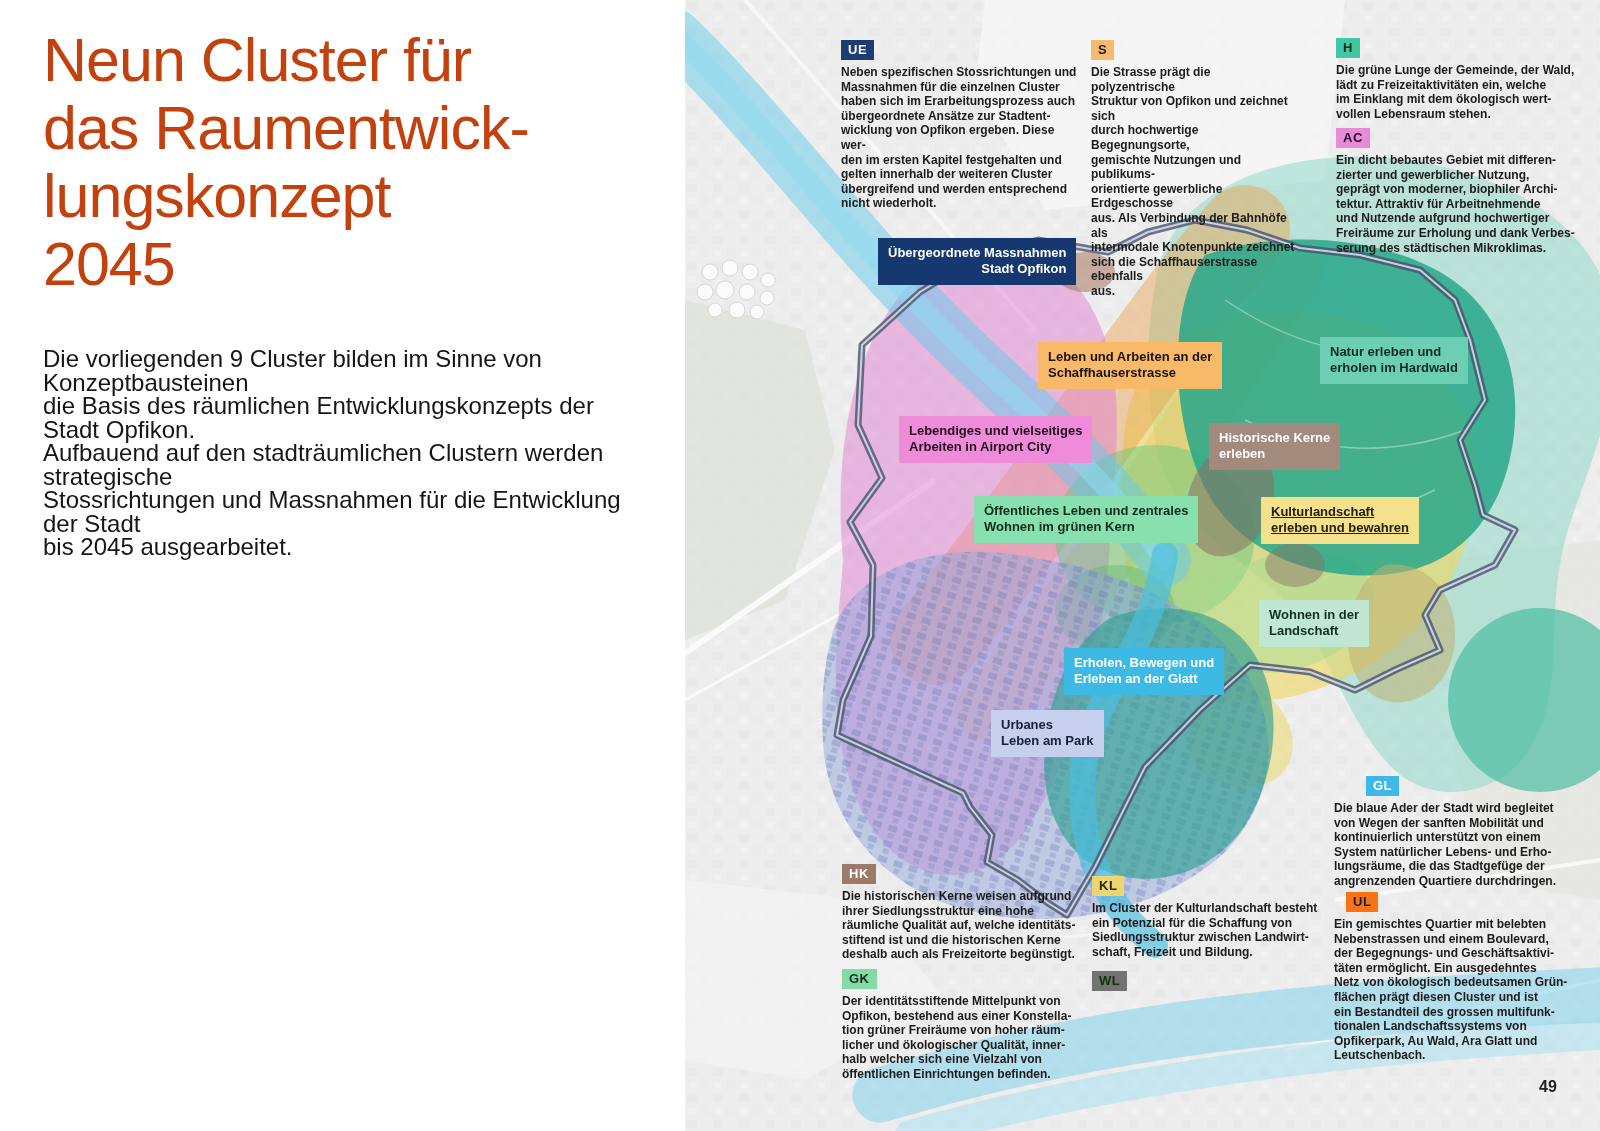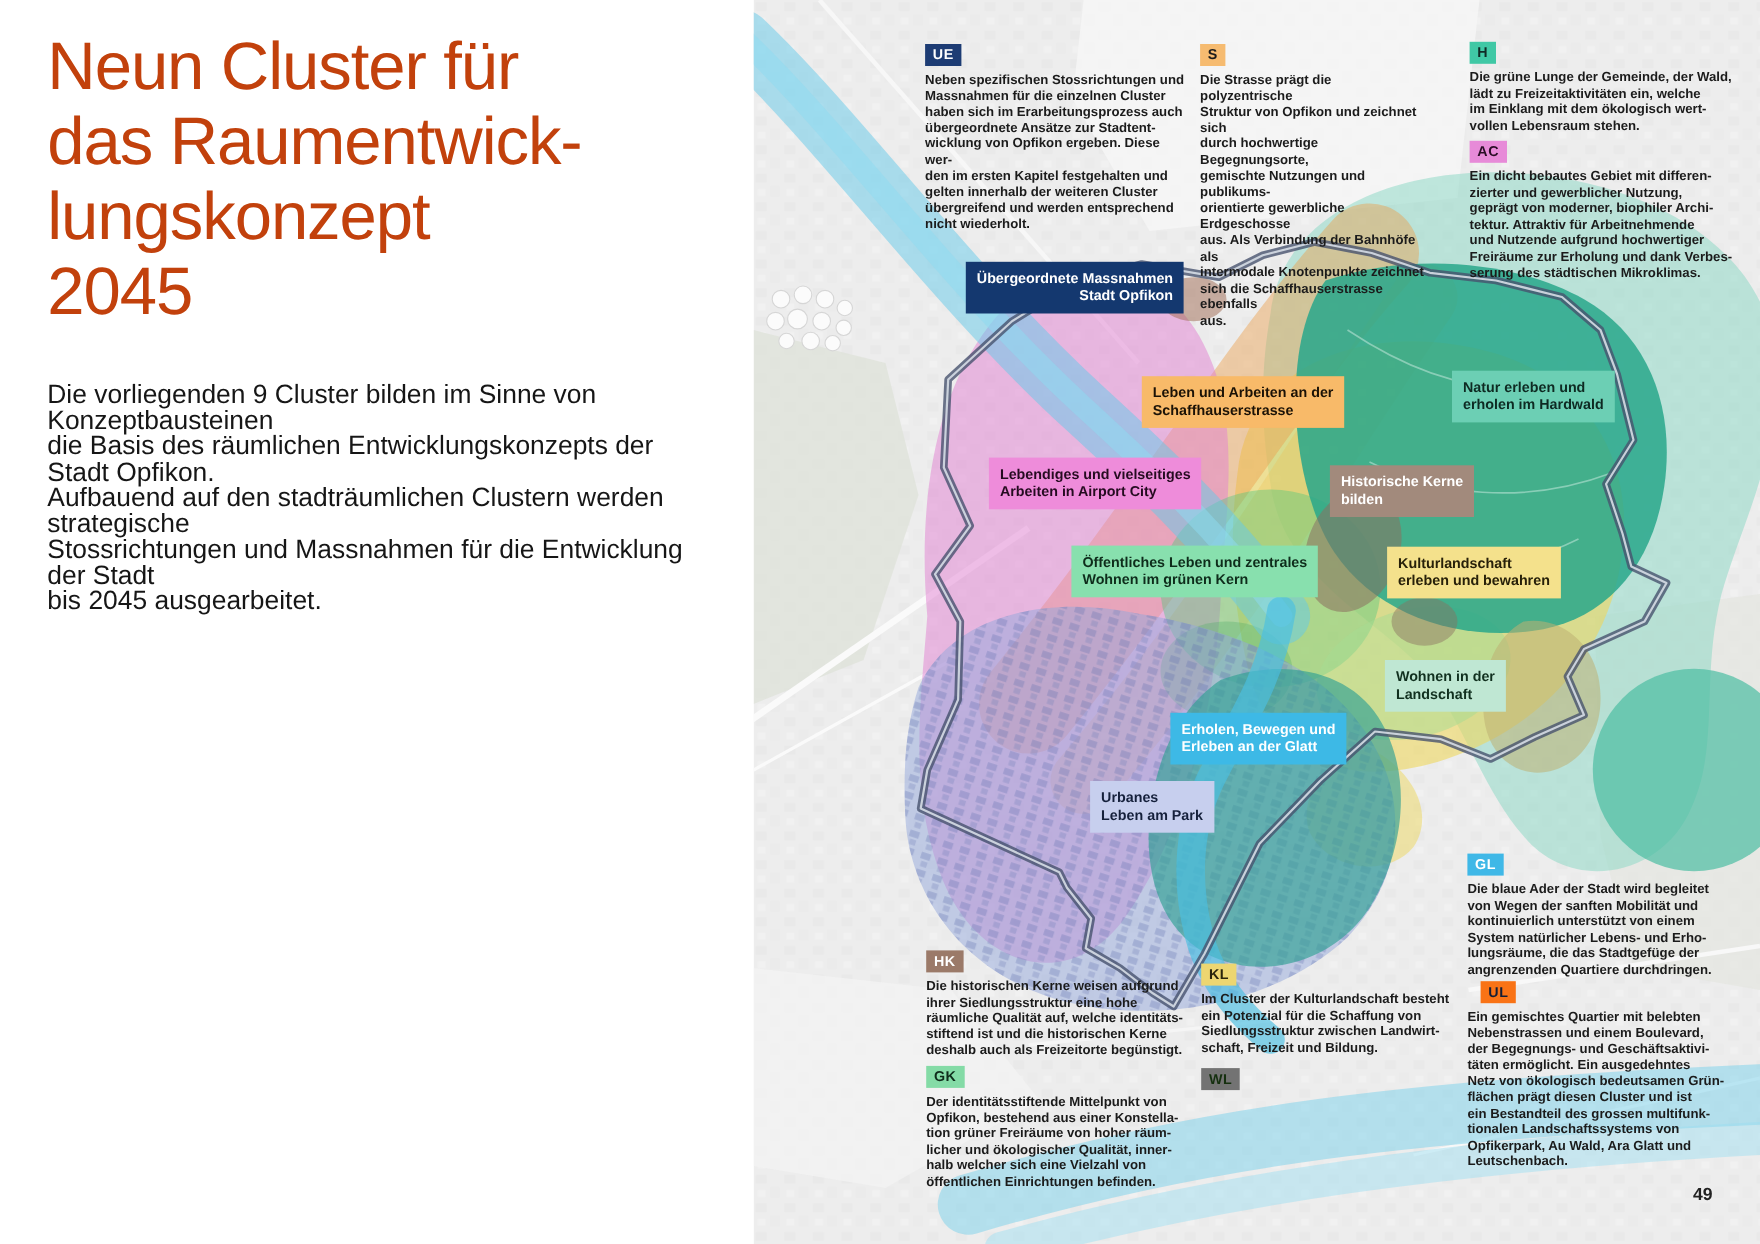--- a/index.html
+++ b/index.html
@@ -192,21 +192,21 @@
       <span class="badge" style="background-color: rgb(237, 214, 113); color: rgb(42, 36, 12);">KL</span>
       <p>Im Cluster der Kulturlandschaft besteht
 ein Potenzial für die Schaffung von
 Siedlungsstruktur zwischen Landwirt-
 schaft, Freizeit und Bildung.</p>
     </div>
     <div class="cluster-block" style="left:407px; top:971px; width:240px">
       <span class="badge" style="background-color: #737373; color: rgb(21, 48, 15);">WL</span>
     </div>
     <div class="cluster-block" style="left:649px; top:776px; width:245px">
-      <span class="badge" style="background-color: rgb(63, 184, 231); color: rgb(255, 255, 255);">GL</span>
+      <span class="badge" style="background-color: rgb(63, 184, 231); color: rgb(255, 255, 255); margin-left: 32px;">GL</span>
       <p>Die blaue Ader der Stadt wird begleitet
 von Wegen der sanften Mobilität und
 kontinuierlich unterstützt von einem
 System natürlicher Lebens- und Erho-
 lungsräume, die das Stadtgefüge der
 angrenzenden Quartiere durchdringen.</p>
     </div>
     <div class="cluster-block" style="left:649px; top:892px; width:245px">
       <span class="badge" style="background-color: #f97316; color: rgb(19, 29, 54); margin-left: 12px;">UL</span>
       <p>Ein gemischtes Quartier mit belebten
@@ -223,24 +223,24 @@
 
     <div class="map-label" style="left: 193px; top: 238px; background-color: rgb(20, 56, 111); color: rgb(255, 255, 255); text-align: right;">Übergeordnete Massnahmen
 Stadt Opfikon</div>
     <div class="map-label" style="left: 353px; top: 342px; background-color: rgb(248, 186, 105); color: rgb(27, 18, 6);">Leben und Arbeiten an der
 Schaffhauserstrasse</div>
     <div class="map-label" style="left: 635px; top: 337px; background-color: rgb(108, 207, 180); color: rgb(14, 42, 34);">Natur erleben und
 erholen im Hardwald</div>
     <div class="map-label" style="left: 214px; top: 416px; background-color: rgb(238, 140, 218); color: rgb(37, 11, 32);">Lebendiges und vielseitiges
 Arbeiten in Airport City</div>
     <div class="map-label" style="left: 524px; top: 423px; background-color: rgb(162, 138, 124); color: rgb(255, 255, 255);">Historische Kerne
-bilden</div>
+erleben</div>
     <div class="map-label" style="left: 289px; top: 496px; background-color: rgb(136, 224, 174); color: rgb(14, 44, 27);">Öffentliches Leben und zentrales
 Wohnen im grünen Kern</div>
-    <div class="map-label" style="left: 576px; top: 497px; background-color: rgb(244, 225, 140); color: rgb(39, 32, 9);">Kulturlandschaft
+    <div class="map-label" style="left: 576px; top: 497px; background-color: rgb(244, 225, 140); color: rgb(39, 32, 9); text-decoration: underline;">Kulturlandschaft
 erleben und bewahren</div>
     <div class="map-label" style="left: 574px; top: 600px; background-color: rgb(191, 231, 211); color: rgb(17, 48, 31);">Wohnen in der
 Landschaft</div>
     <div class="map-label" style="left: 379px; top: 648px; background-color: rgb(61, 185, 230); color: rgb(255, 255, 255);">Erholen, Bewegen und
 Erleben an der Glatt</div>
     <div class="map-label" style="left: 306px; top: 710px; background-color: rgb(199, 207, 238); color: rgb(21, 32, 59);">Urbanes
 Leben am Park</div>
 
     <div class="page-number" style="left:854px; top:1078px">49</div>
   </div>

